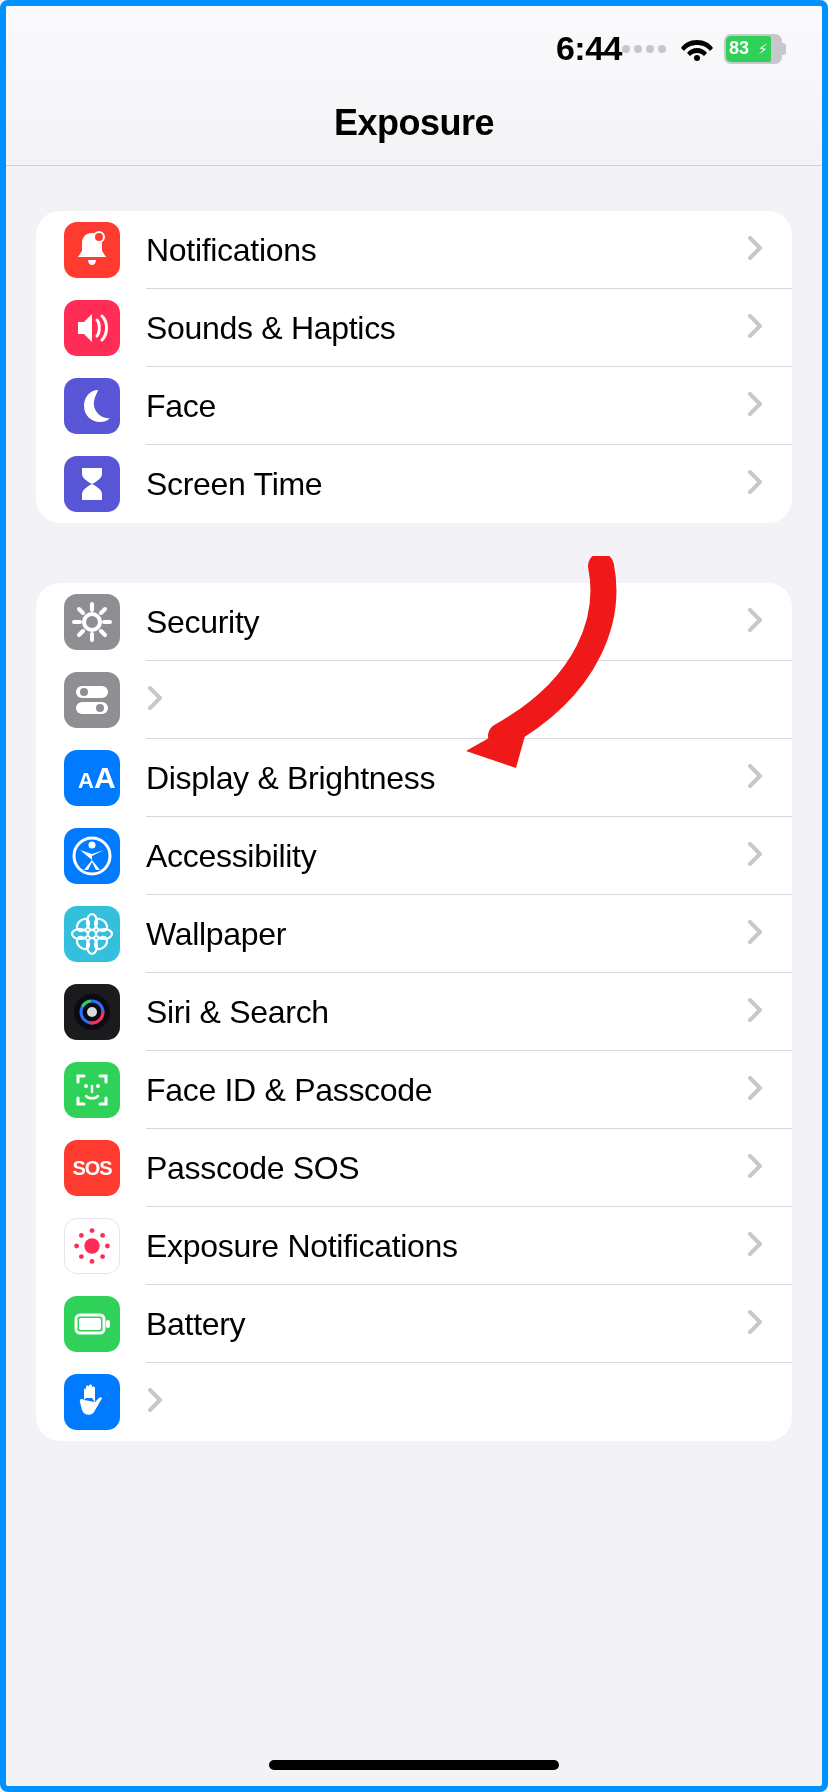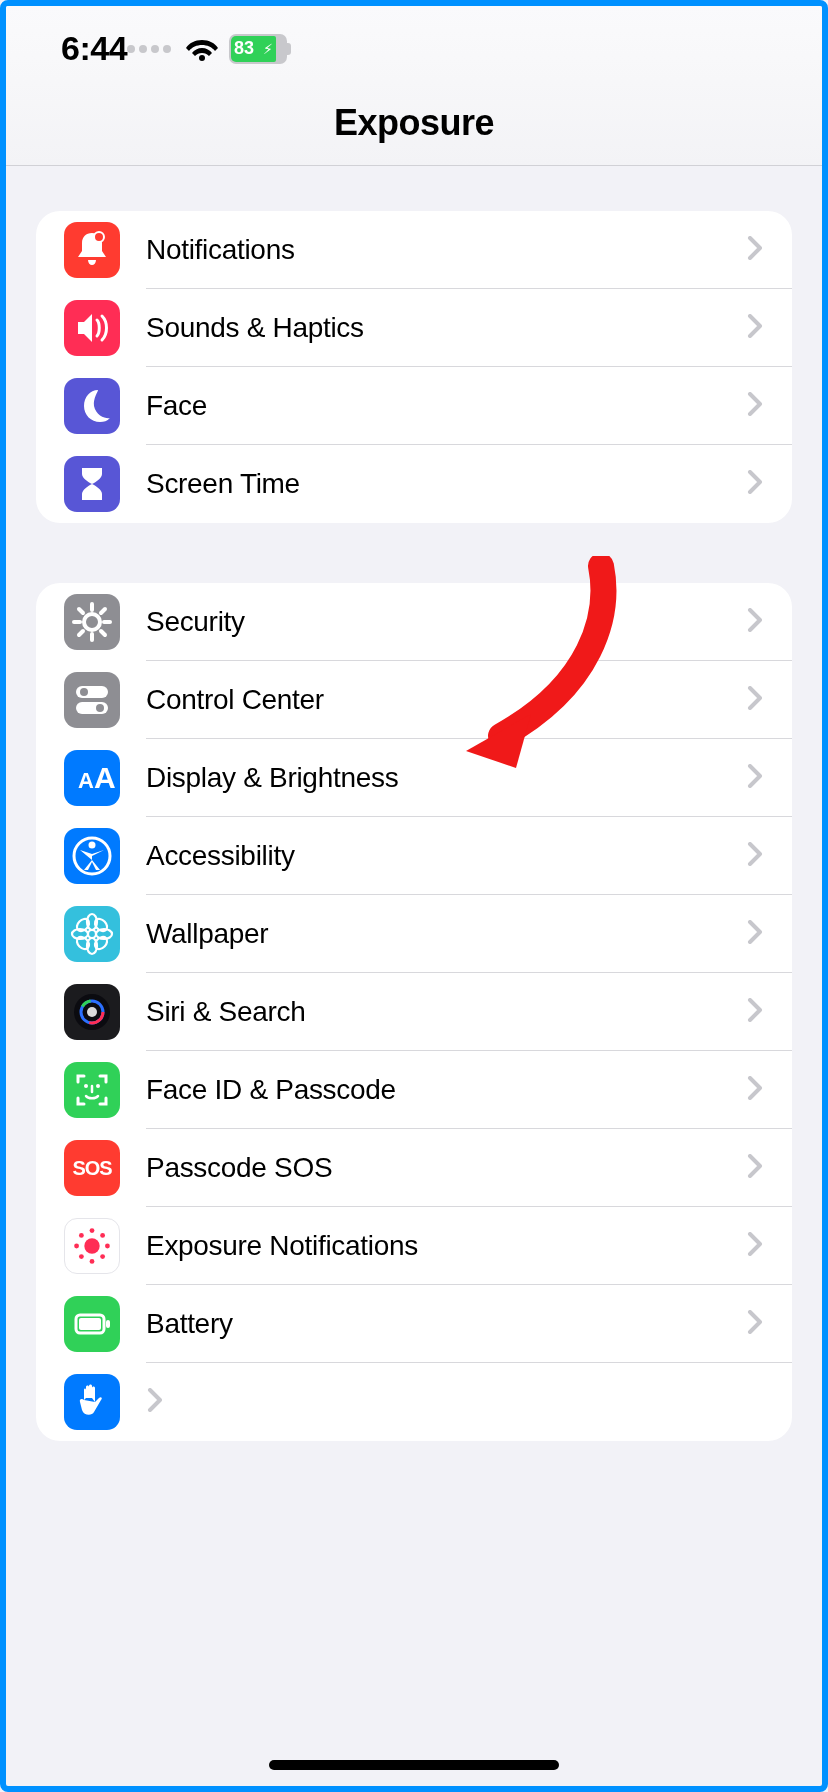--- a/index.html
+++ b/index.html
@@ -11,21 +11,21 @@
     border-radius: 8px;
     position: relative;
     overflow: hidden;
   }
 
   
   .status-bar {
     height: 75px;
     display: flex;
     align-items: center;
-    justify-content: flex-start;
+    justify-content: flex-end;
     padding: 10px 40px 0 55px;
     background: linear-gradient(#fafafc, #f7f7f9);
   }
   .status-time {
     font-size: 34px;
     font-weight: 700;
     letter-spacing: -0.5px;
   }
   .status-right {
     display: flex;
@@ -136,21 +136,21 @@
     display: flex;
     align-items: center;
     justify-content: center;
     flex-shrink: 0;
     margin-right: 26px;
     color: #fff;
   }
   .icon-box svg { display: block; }
 
   .row-label {
-    font-size: 28px;
+    font-size: 32px;
     font-weight: 500;
     letter-spacing: -0.3px;
     flex: 1;
     color: #000;
   }
 
   .chevron {
     color: #c7c7cc;
     flex-shrink: 0;
   }
@@ -266,21 +266,20 @@
           <div class="chevron"><svg width="18" height="24" viewBox="0 0 18 24">
               <use href="#chevron-right-icon"></use>
             </svg></div>
         </div>
         <div class="row">
           <div class="icon-box" style="background: rgb(142, 142, 147);">
             <svg width="56" height="56" viewBox="0 0 56 56">
               <use href="#toggles-icon"></use>
             </svg>
           </div>
-          <div class="row-label">Control Center</div>
           <div class="chevron"><svg width="18" height="24" viewBox="0 0 18 24">
               <use href="#chevron-right-icon"></use>
             </svg></div>
         </div>
         <div class="row">
           <div class="icon-box" style="background: rgb(0, 122, 255);">
             <svg width="56" height="56" viewBox="0 0 56 56">
               <use href="#textsize-icon"></use>
             </svg>
           </div>

